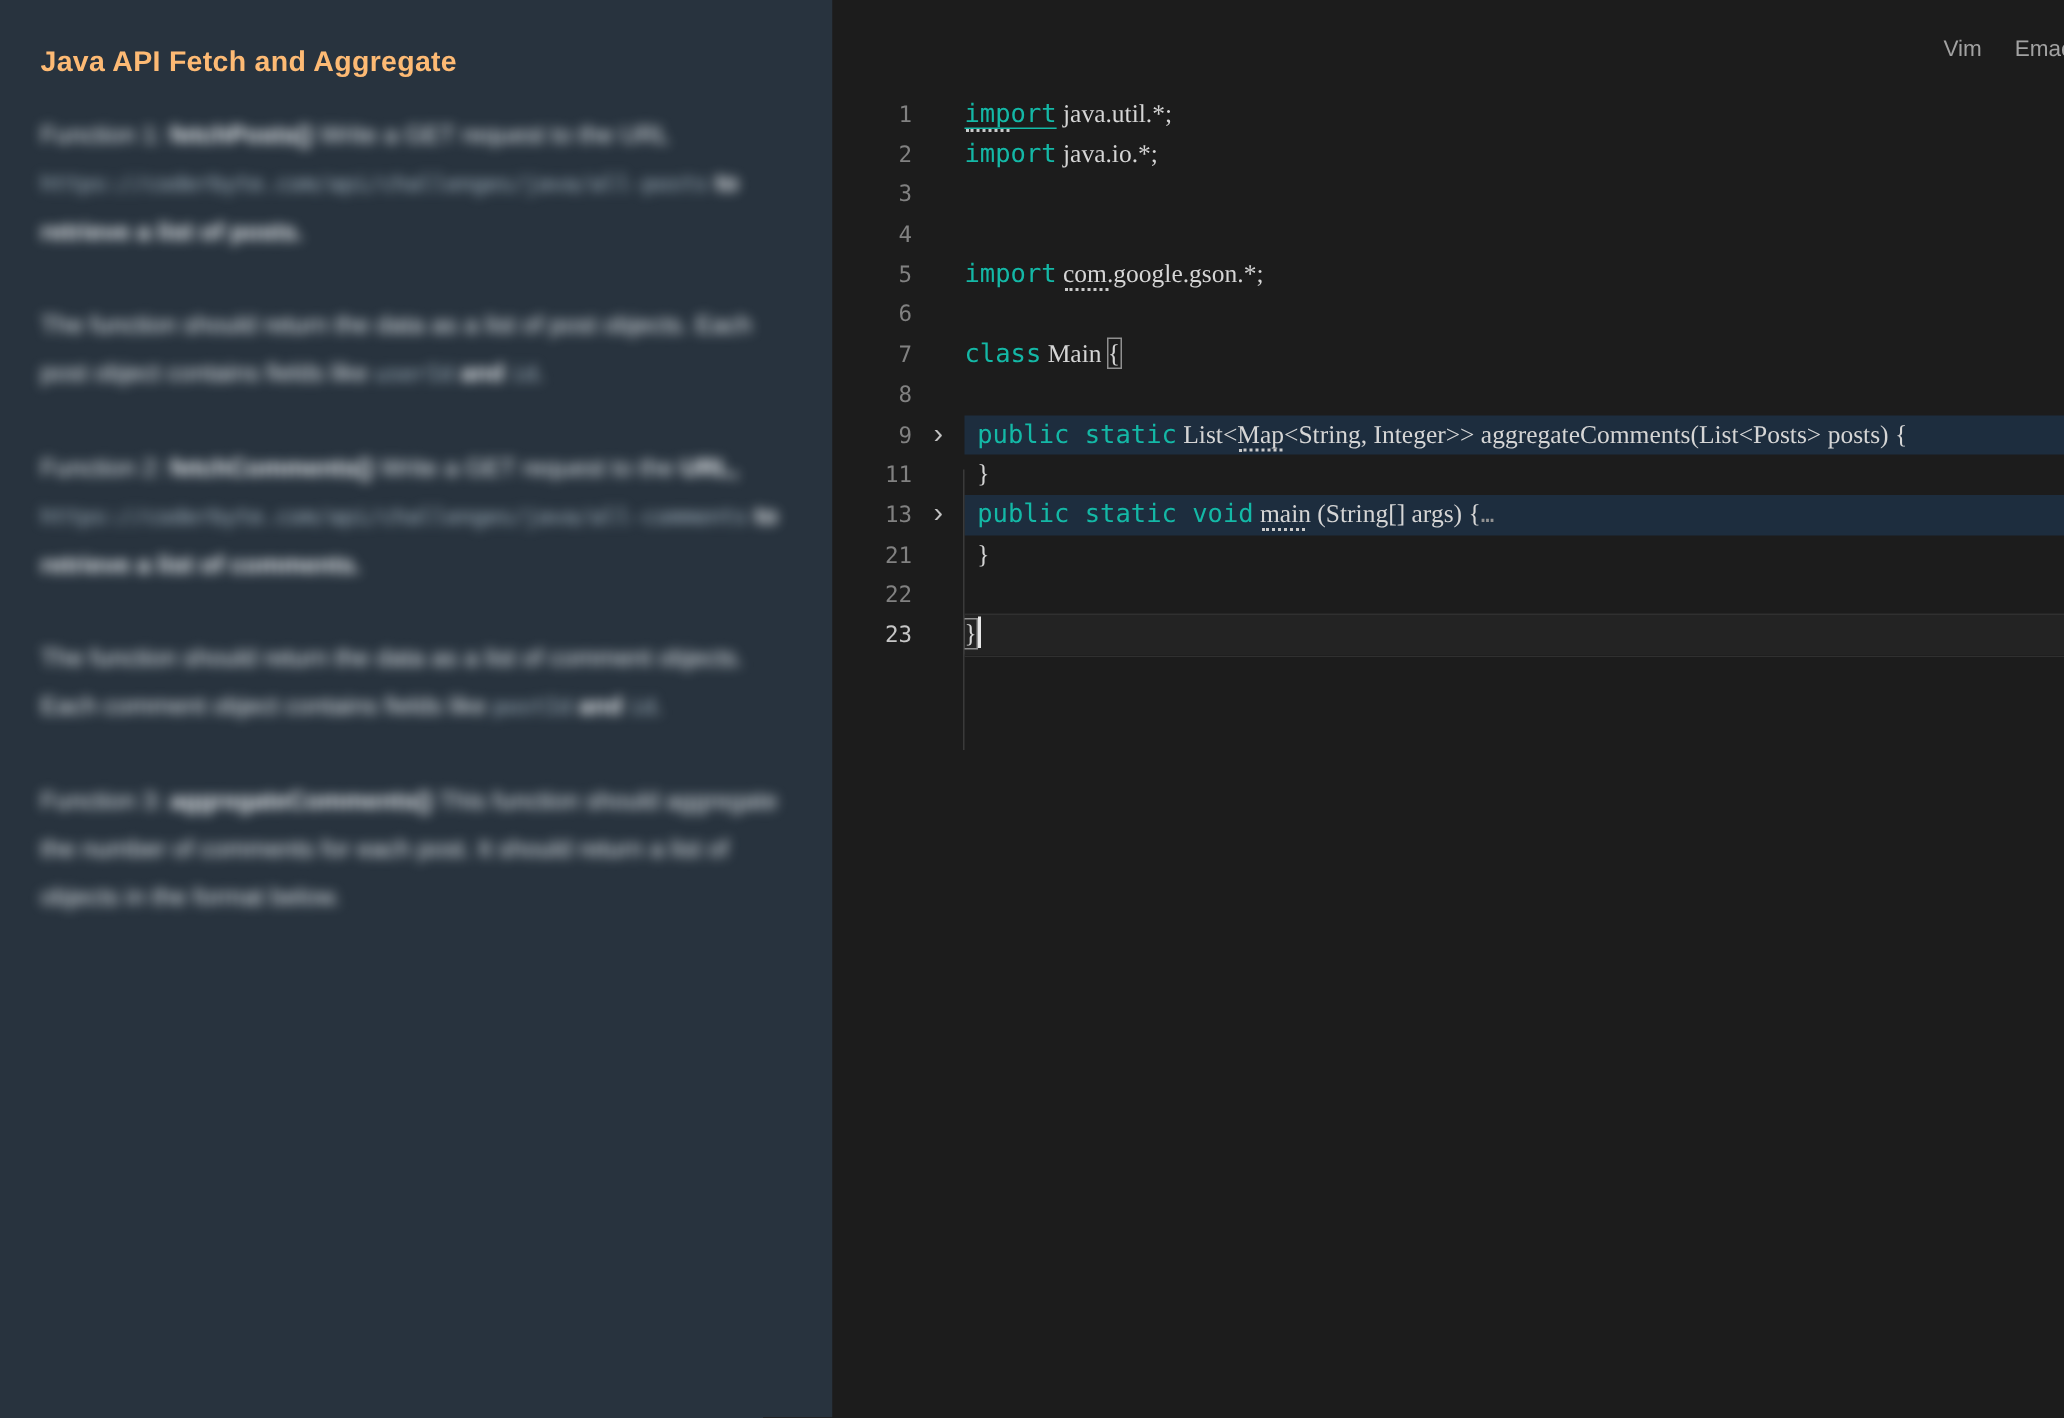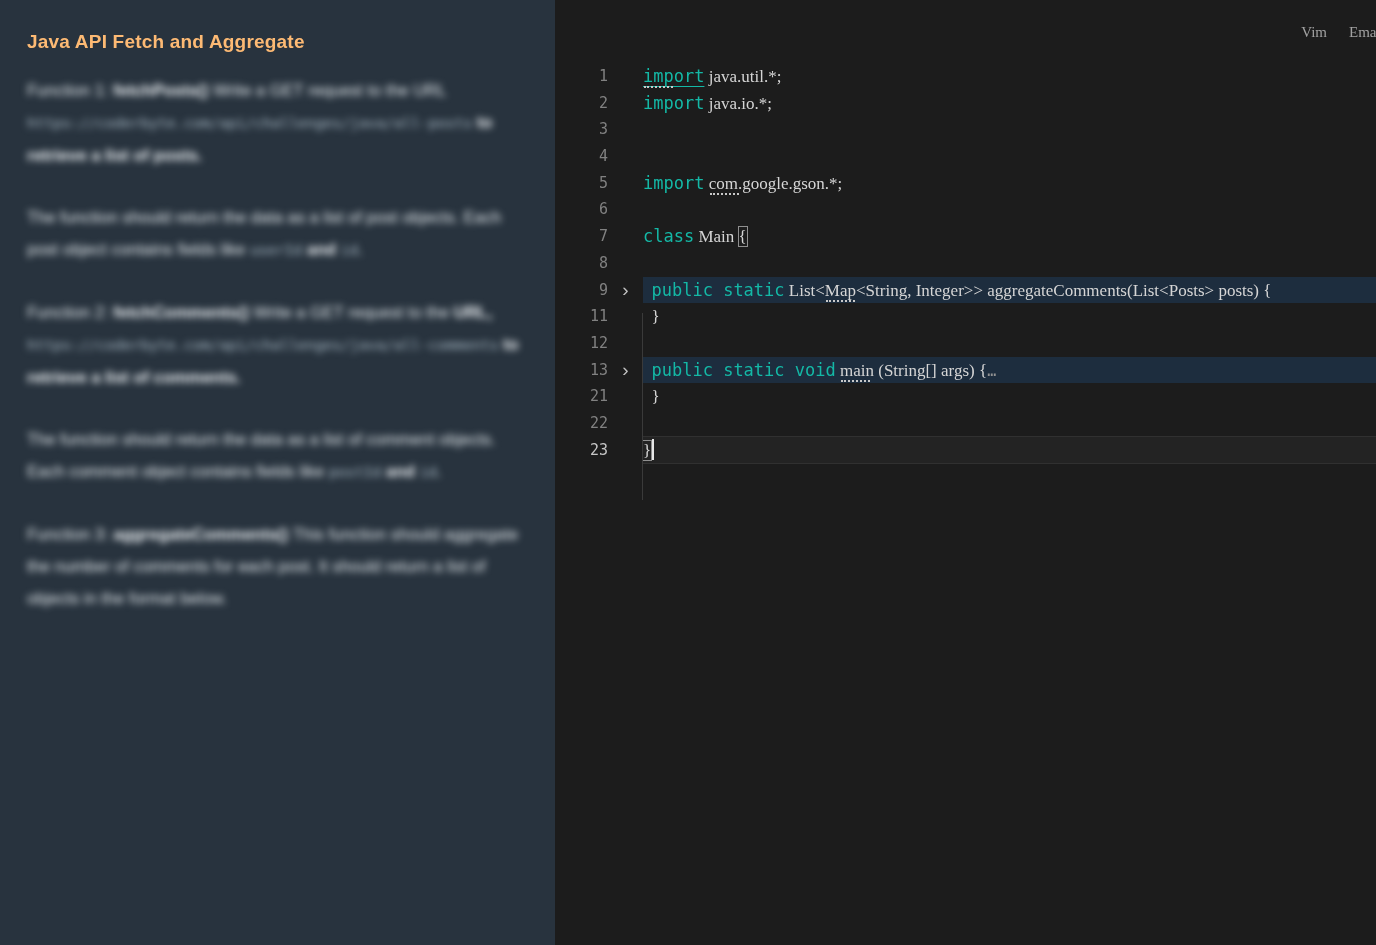--- a/index.html
+++ b/index.html
@@ -14,21 +14,21 @@
   .left-panel h1 { font-size:19px; font-weight:700; letter-spacing:.2px; color:#fdba74; margin-bottom:21px; }
   .left-panel p { font-size:16.5px; line-height:32px; color:#e2e8ec; margin-bottom:30px; }
   .blurred { filter: blur(3.8px); }
   .seg-b { font-weight:700; color:#eef2f5; }
   .seg-c { font-family:"DejaVu Sans Mono", monospace; font-size:14.5px; color:#a9bac6; }
 
   
   .editor { position:absolute; left:555px; top:0; width:821px; height:945px; background:#1c1c1c; }
   .topbar {
     height:44px; display:flex; justify-content:flex-end; align-items:center;
-    gap:22px; overflow:hidden; padding-top:20px;font-family:Liberation Serif, serif;
+    gap:22px; overflow:hidden; padding-top:20px;
   }
   .topbar .kb { color:#a2a2a2; font-size:15px; cursor:pointer; }
   .topbar .kb:last-child { margin-right:-13px; }
 
   .code-area { position:absolute; left:0; top:63px; width:821px; }
   .row { display:flex; height:26.7px; line-height:26.7px; align-items:stretch; }
   .ln {
     width:53px; flex:0 0 53px; text-align:right; color:#818181;
     font-family:"DejaVu Sans Mono", monospace; font-size:15px;
   }
@@ -141,25 +141,20 @@
           <span class="fold">›</span>
           <span class="code"><span class="pln">  </span><span class="kw">public static</span><span class="pln"> List&lt;</span><span class="pln dots">Map</span><span class="pln">&lt;String, Integer&gt;&gt; aggregateComments(List&lt;Posts&gt; posts) {</span></span>
       </div>
 
       <div class="row">
         <span class="ln">11</span>
           <span class="fold"></span>
           <span class="code"><span class="pln">  }</span></span>
       </div>
 
-      <div class="row">
-        <span class="ln">12</span>
-          <span class="fold"></span>
-          <span class="code"></span>
-      </div>
 
       <div class="row hl">
         <span class="ln">13</span>
           <span class="fold">›</span>
           <span class="code"><span class="pln">  </span><span class="kw">public static void</span><span class="pln"> </span><span class="pln dots">main</span><span class="pln"> (String[] args) {</span><span class="dim">…</span></span>
       </div>
 
       <div class="row">
         <span class="ln">21</span>
           <span class="fold"></span>

